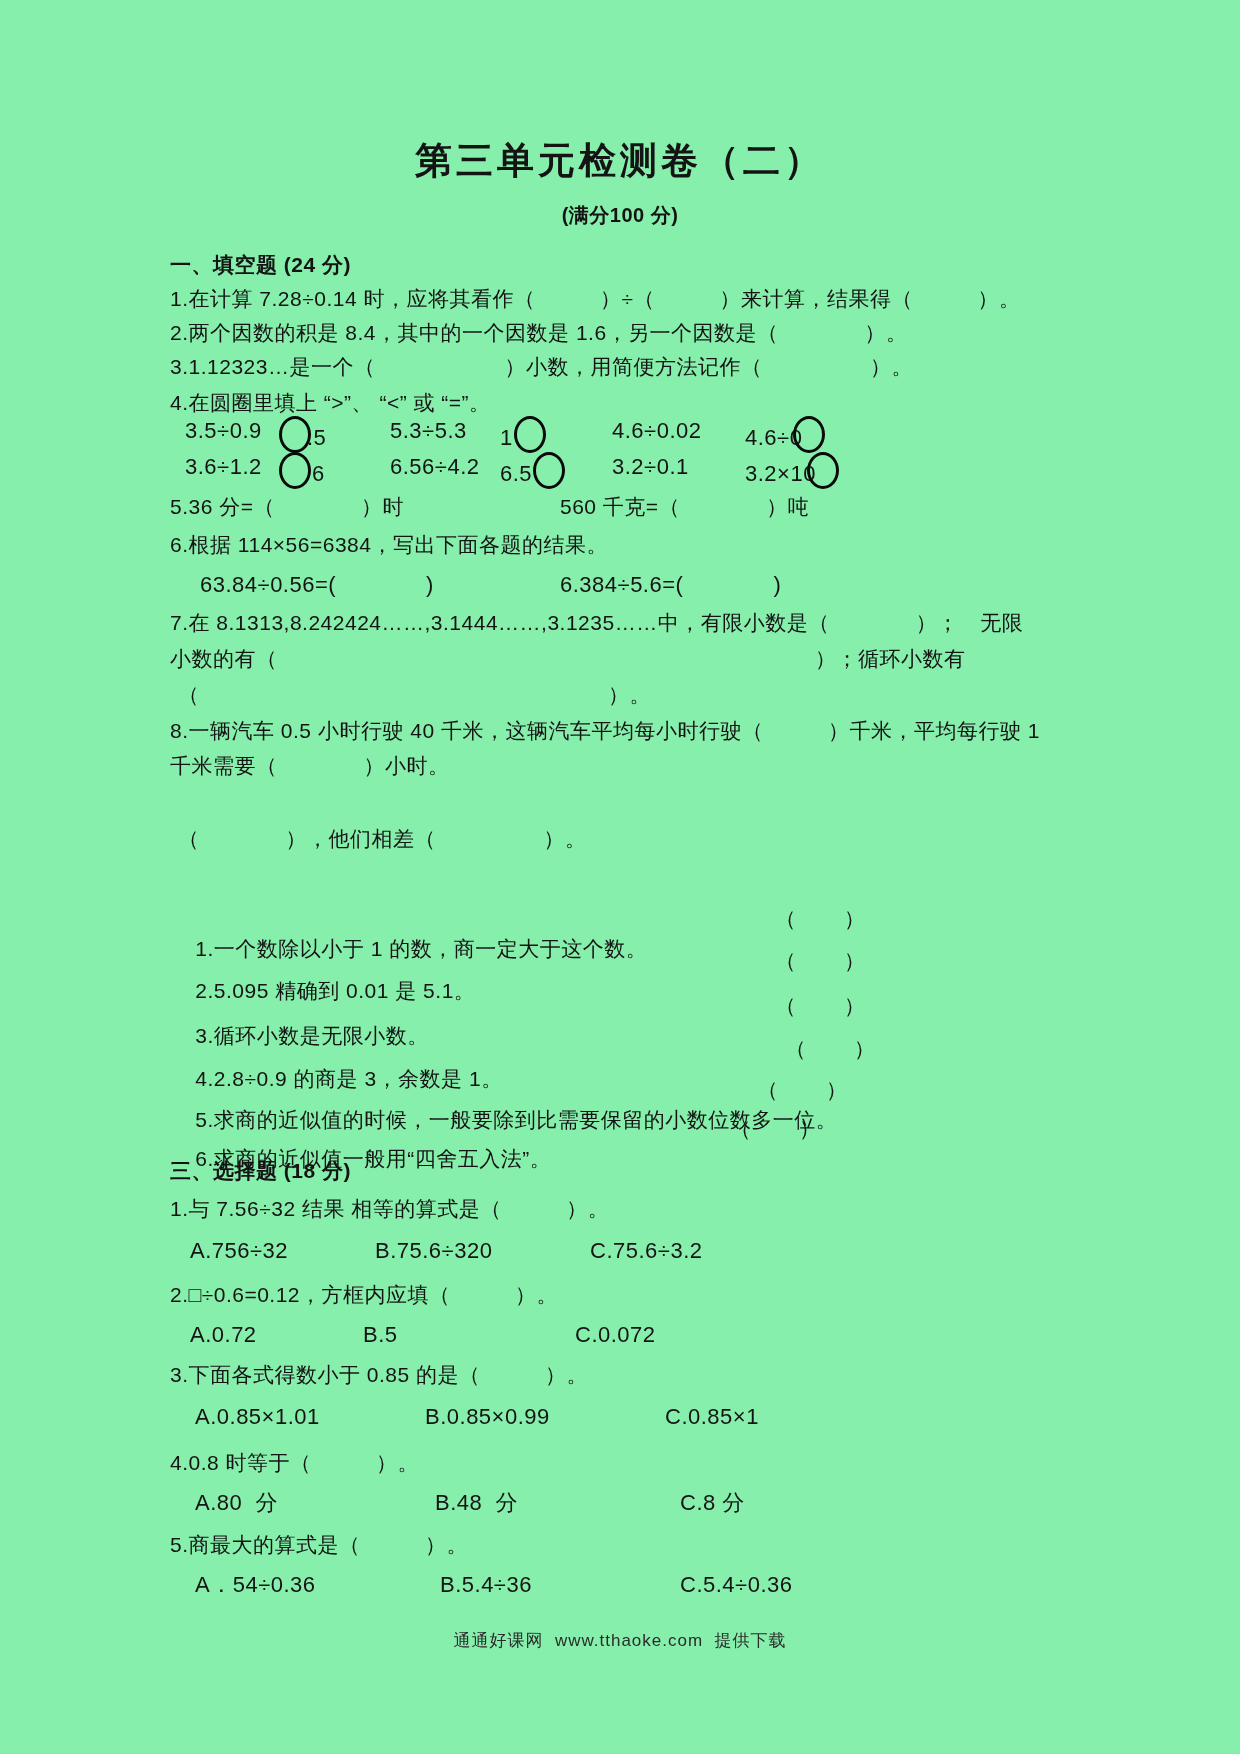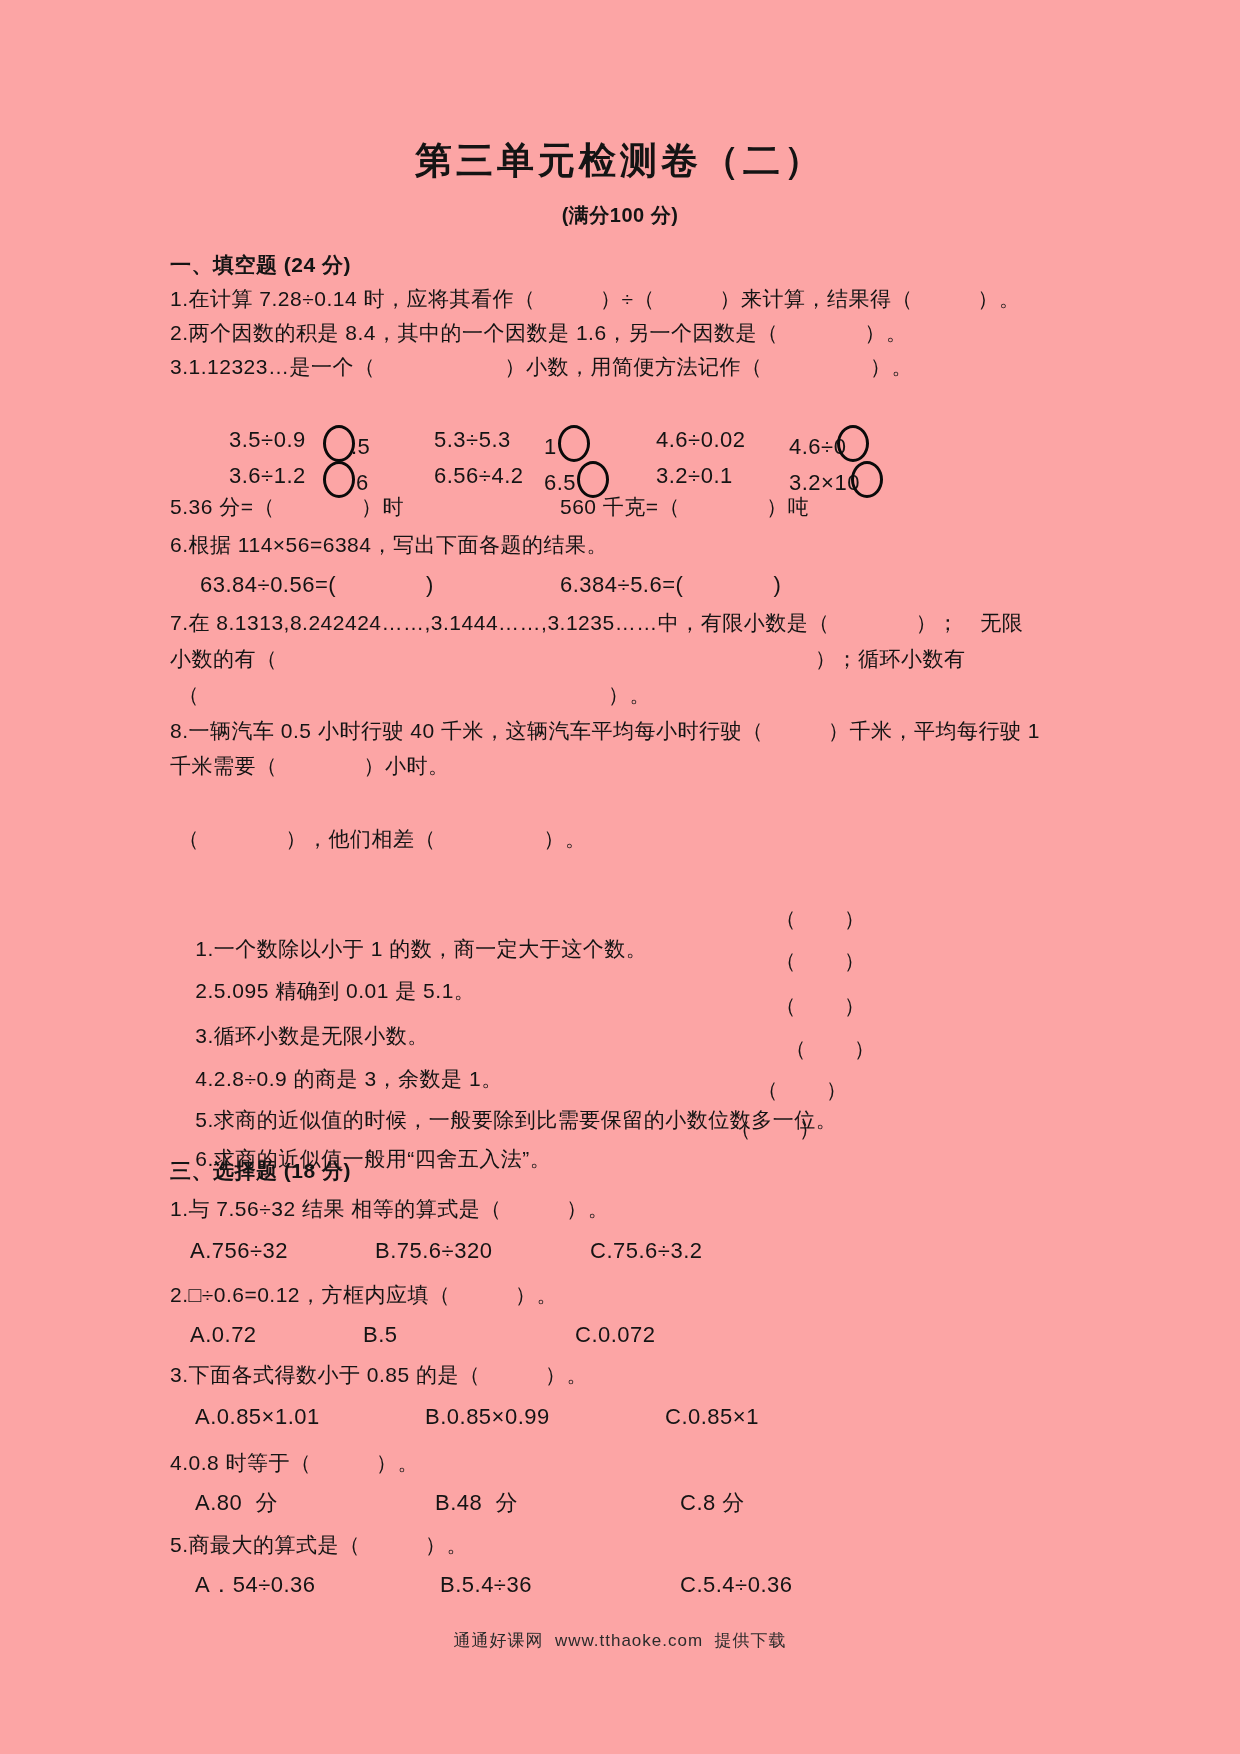--- a/index.html
+++ b/index.html
@@ -1,39 +1,39 @@
 <!DOCTYPE html>
 <html><head>
 <meta charset="utf-8">
 <style>
   html,body{margin:0;padding:0;background:#e8e8e8;}
   .page{
     position:relative;
     width:1240px;height:1754px;
     margin:0 auto;
-    background:#fca5a5;
+    background:#86efac;
     font-family:"Liberation Sans","DejaVu Sans",sans-serif;
     color:#141414;
     overflow:hidden;
   }
   .line{
     position:absolute;
     left:170px;
     width:920px;
     font-size:21px;
     line-height:30px;
     white-space:pre;
     letter-spacing:0.5px;
   }
   .center{left:0;width:1240px;text-align:center;white-space:normal;}
   .title{font-size:37px;font-weight:900;letter-spacing:4px;}
   .subtitle{font-size:20px;font-weight:600;}
   .heading{font-weight:700;}
   .num{font-size:22px;}
-  .cell{position:absolute;top:9px;white-space:pre;margin-left:44px;}
+  .cell{position:absolute;top:0;white-space:pre;}
   .circle{
     display:inline-block;
     width:26px;height:31px;
     border:3px solid #0a0a0a;
     border-radius:50%;
     vertical-align:-8px;
     margin:0 1px;
   }
   .circle.overlap{margin-left:-9px;}
   .abs{position:absolute;top:0;white-space:pre;text-align:right;}
@@ -48,20 +48,21 @@
 
 <div class="page">
 
   <div class="line center title" style="top:146px">第三单元检测卷（二）</div>
   <div class="line center subtitle" style="top:200px">(满分100 分)</div>
 
   <div class="line heading" style="top:250px">一、填空题 (24 分)</div>
   <div class="line" style="top:284px">1.在计算 7.28÷0.14 时，应将其看作（　　　）÷（　　　）来计算，结果得（　　　）。</div>
   <div class="line" style="top:318px">2.两个因数的积是 8.4，其中的一个因数是 1.6，另一个因数是（　　　　）。</div>
   <div class="line" style="top:352px">3.1.12323…是一个（　　　　　　）小数，用简便方法记作（　　　　　）。</div>
+  <div class="line" style="top:388px">4.在圆圈里填上 “&gt;”、 “&lt;” 或 “=”。</div>
 
   <div class="line num" style="top:416px;height:38px">
     <span class="cell" style="left:15px"><span>3.5÷0.9</span></span>
     <span class="cell" style="left:108px"><span class="circle"></span><span style="margin-left:-5px">.5</span></span>
     <span class="cell" style="left:220px"><span>5.3÷5.3</span></span>
     <span class="cell" style="left:330px"><span>1</span><span class="circle"></span></span>
     <span class="cell" style="left:442px"><span>4.6÷0.02</span></span>
     <span class="cell" style="left:575px"><span>4.6÷0</span><span class="circle overlap"></span></span>
   </div>
 

